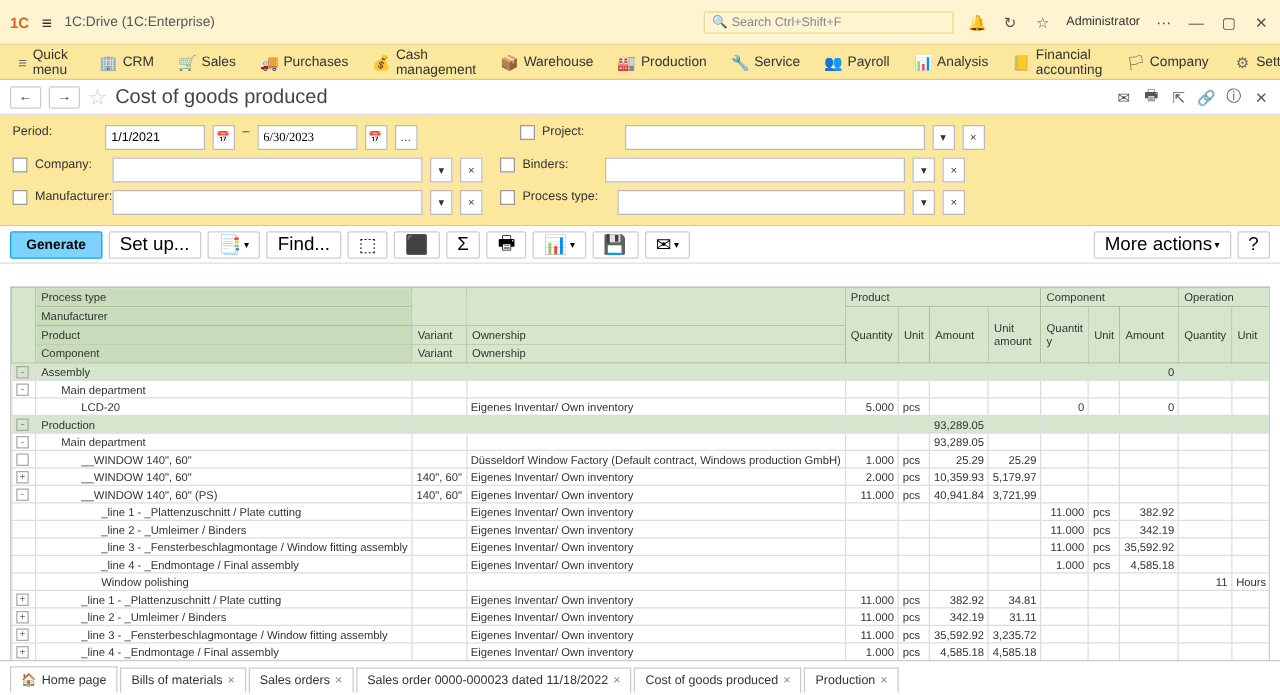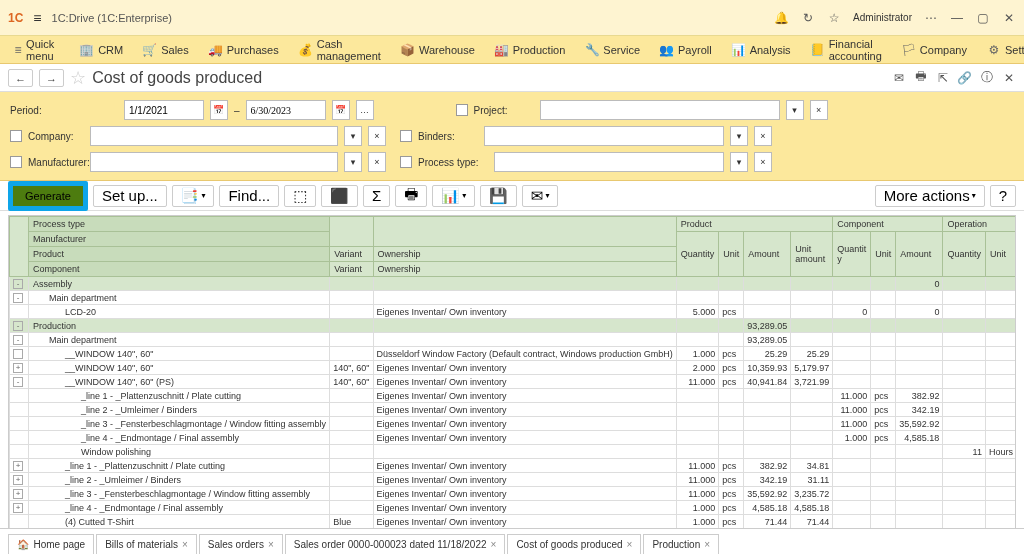--- a/index.html
+++ b/index.html
@@ -13,31 +13,31 @@
 .ticon{width:14px;height:14px;display:inline-flex;align-items:center;justify-content:center;color:#555;font-size:12px}
 .menubar{height:28px;background:#fce89c;display:flex;align-items:center;padding:0 6px;gap:4px;border-bottom:1px solid #e8c870}
 .menuitem{display:flex;align-items:center;gap:4px;padding:4px 8px;font-size:11px;color:#333;cursor:pointer}
 .menuitem .ticon{color:#666}
 .pageheader{height:28px;display:flex;align-items:center;padding:0 8px;gap:6px;border-bottom:1px solid #ddd}
 .navbtn{border:1px solid #ccc;background:#fff;padding:2px 6px;border-radius:2px;cursor:pointer;font-size:11px}
 .star{color:#ccc;font-size:18px}
 .page-title{font-size:16px;color:#444}
 .pageheader .right{margin-left:auto;display:flex;gap:8px}
 .filterpanel{background:#fce89c;padding:8px 10px;display:flex;flex-direction:column;gap:6px;border-bottom:1px solid #e8c870}
-.frow{display:flex;align-items:center;gap:6px}
+.frow{display:flex;gap:6px}
 .flabel{width:68px;font-size:10px;color:#333}
 .flabel2{width:60px;font-size:10px;color:#333}
 .finput{border:1px solid #bbb;background:#fff;padding:2px 4px;height:20px;font-size:10px}
 .fbtn{border:1px solid #bbb;background:#fff;width:18px;height:20px;font-size:9px;cursor:pointer;display:inline-flex;align-items:center;justify-content:center}
 .chk{width:12px;height:12px;border:1px solid #999;background:#fff}
 .toolbar{height:30px;display:flex;align-items:center;padding:3px 8px;gap:5px;background:#fff;border-bottom:1px solid #ddd}
-.gen-btn{background:#4d7c0f;border:5px solid #0ea5e9;padding:4px 12px;font-size:11px;font-weight:normal;border-radius:2px;cursor:pointer}
+.gen-btn{background:#7dd3fc;border:1px solid #0ea5e9;padding:4px 12px;font-size:11px;font-weight:bold;border-radius:2px;cursor:pointer}
 .tbtn{border:1px solid #ccc;background:#fff;padding:3px 8px;font-size:15px;border-radius:2px;cursor:pointer;height:22px;display:inline-flex;align-items:center}
 .spacer{flex:1}
-.report-wrap{height:320px;overflow:auto;border:1px solid #ccc;margin:4px 8px;position:relative}
+.report-wrap{height:320px;overflow:auto;border:1px solid #ccc;margin:18px 8px;position:relative}
 table.report{border-collapse:collapse;width:100%;font-size:9px}
 table.report th{background:#d6e6cc;border:1px solid #a9c197;padding:2px 4px;text-align:left;font-weight:normal;color:#333;position:sticky;top:0}
 table.report td{border:1px solid #ddd;padding:1px 3px;white-space:nowrap;height:14px}
 .tree-col{min-width:280px}
 .hdr-proc{background:#c8dcbb !important}
 .expand{display:inline-block;width:10px;text-align:center;color:#666;cursor:pointer;border:1px solid #aaa;font-size:8px;line-height:8px;margin-right:2px}
 .indent0{padding-left:4px !important}
 .indent1{padding-left:20px !important}
 .indent2{padding-left:36px !important}
 .indent3{padding-left:52px !important}
@@ -51,20 +51,21 @@
 .dropdown-arrow::after{content:"▾";font-size:8px;margin-left:2px}
 </style>
 </head>
 <body>
 
 <div class="titlebar">
   <span class="logo">1C</span>
   <span class="hamb">≡</span>
   <span class="title-text">1C:Drive  (1C:Enterprise)</span>
   <div class="right">
+    <div class="search-top">🔍 <span>Search Ctrl+Shift+F</span></div>
     <span class="ticon">🔔</span>
     <span class="ticon">↻</span>
     <span class="ticon">☆</span>
     <span>Administrator</span>
     <span class="ticon">⋯</span>
     <span class="ticon">—</span>
     <span class="ticon">▢</span>
     <span class="ticon">✕</span>
   </div>
 </div>
@@ -135,21 +136,21 @@
     <span class="ticon">⇱</span>
     <span class="ticon">🔗</span>
     <span class="ticon">ⓘ</span>
     <span class="ticon">✕</span>
   </div>
 </div>
 
 <div class="filterpanel">
   <div class="frow">
     <span class="flabel">Period:</span>
-    <input class="finput" style="width: 80px; margin-left: 40px;" value="1/1/2021">
+    <input class="finput" style="width: 80px;" value="1/1/2021">
     <span class="fbtn">📅</span>
     <span>–</span>
     <input class="finput" style="width: 80px; font-family: Liberation Serif, serif;" value="6/30/2023">
     <span class="fbtn">📅</span>
     <span class="fbtn">…</span>
     <span style="width:70px"></span>
     <span class="chk"></span>
     <span class="flabel2">Project:</span>
     <input class="finput" style="width: 240px;">
     <span class="fbtn">▾</span>

